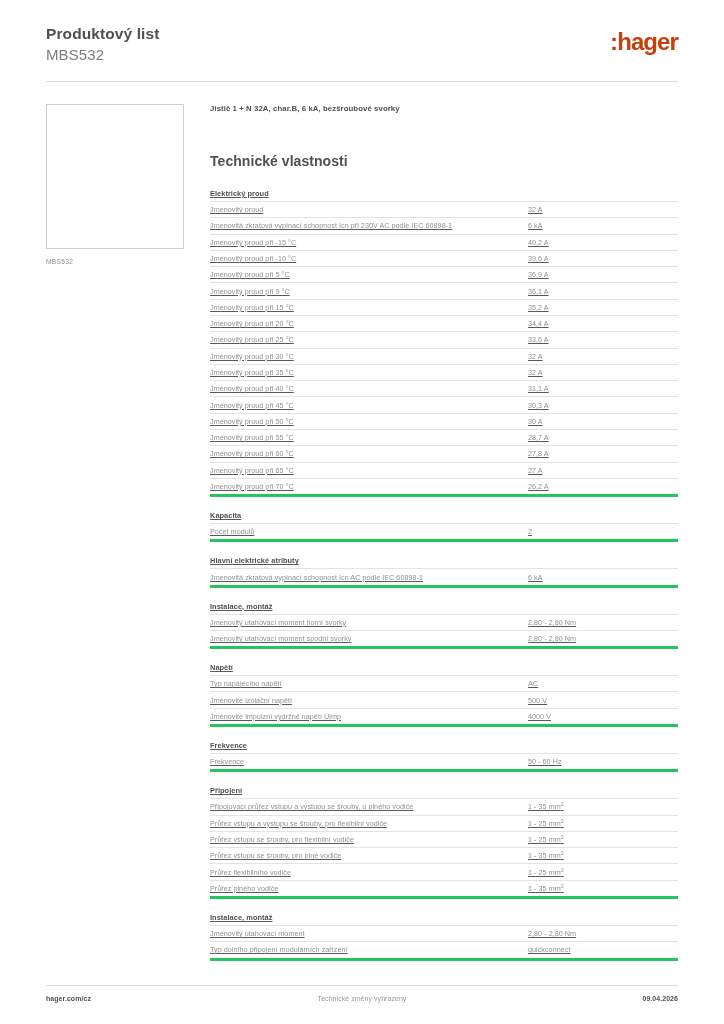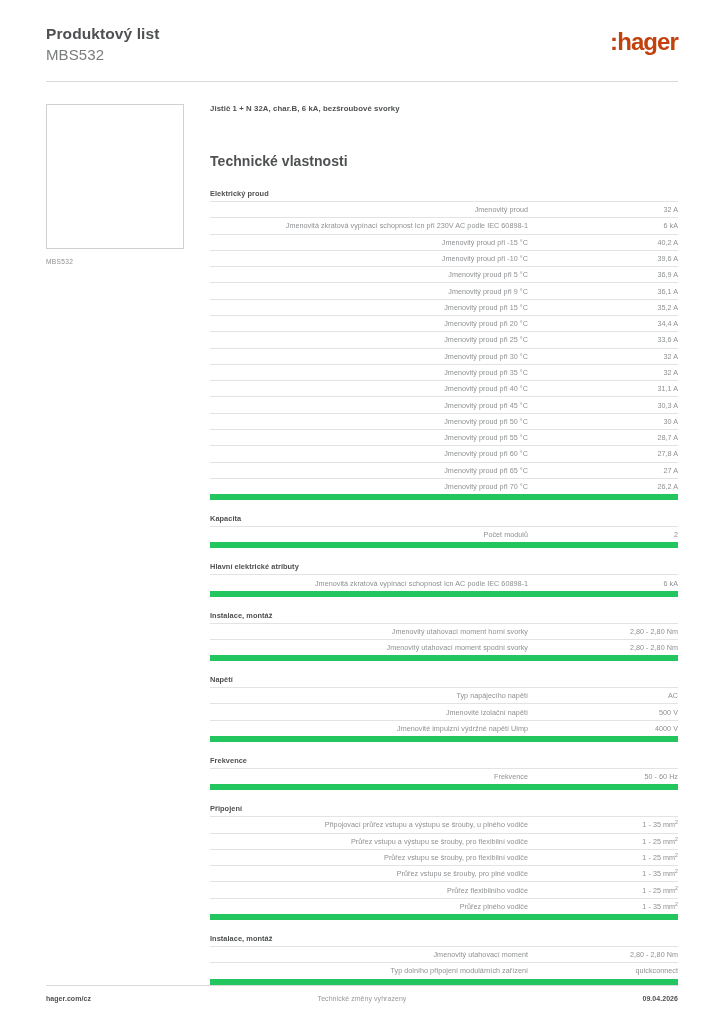--- a/index.html
+++ b/index.html
@@ -101,55 +101,55 @@
     margin: 0 0 40px 0;
   }
   .section-intro {
     font-size: 14px;
     font-weight: bold;
     color: #4e5052;
     letter-spacing: .05px;
     margin: 0 0 20px 0;
   }
 
-  .group { margin-bottom: 14px; }
+  .group { margin-bottom: 14px; text-decoration: underline; }
   .group:last-child { margin-bottom: 0; }
 
   .group-title {
     font-size: 7.4px;
     font-weight: bold;
     color: #4e5052;
     letter-spacing: .05px;
     padding-bottom: 3px;
     margin: 0;
   }
 
   table.specs {
     width: 100%;
     border-collapse: collapse;
     table-layout: fixed;
   }
   table.specs tr {
     border-top: 1px solid #e2e3e4;
   }
   table.specs tr:last-child {
-    border-bottom: 6px solid #22c55e;
+    border-bottom: 3px solid #22c55e;
   }
   table.specs td {
     font-size: 7.2px;
     color: #8e9092;
     letter-spacing: .04px;
     padding: 3.15px 0 3.15px 0;
     vertical-align: baseline;
     white-space: nowrap;
     overflow: hidden;
   }
-  td.spec-label { text-align: right; }
+  td.spec-label { text-align: left; }
   td.spec-value {
-    text-align: right;
+    text-align: left;
     width: 150px;
   }
   sup.sup {
     font-size: 5.2px;
     vertical-align: super;
     line-height: 0;
   }
 
   
   .footer {

